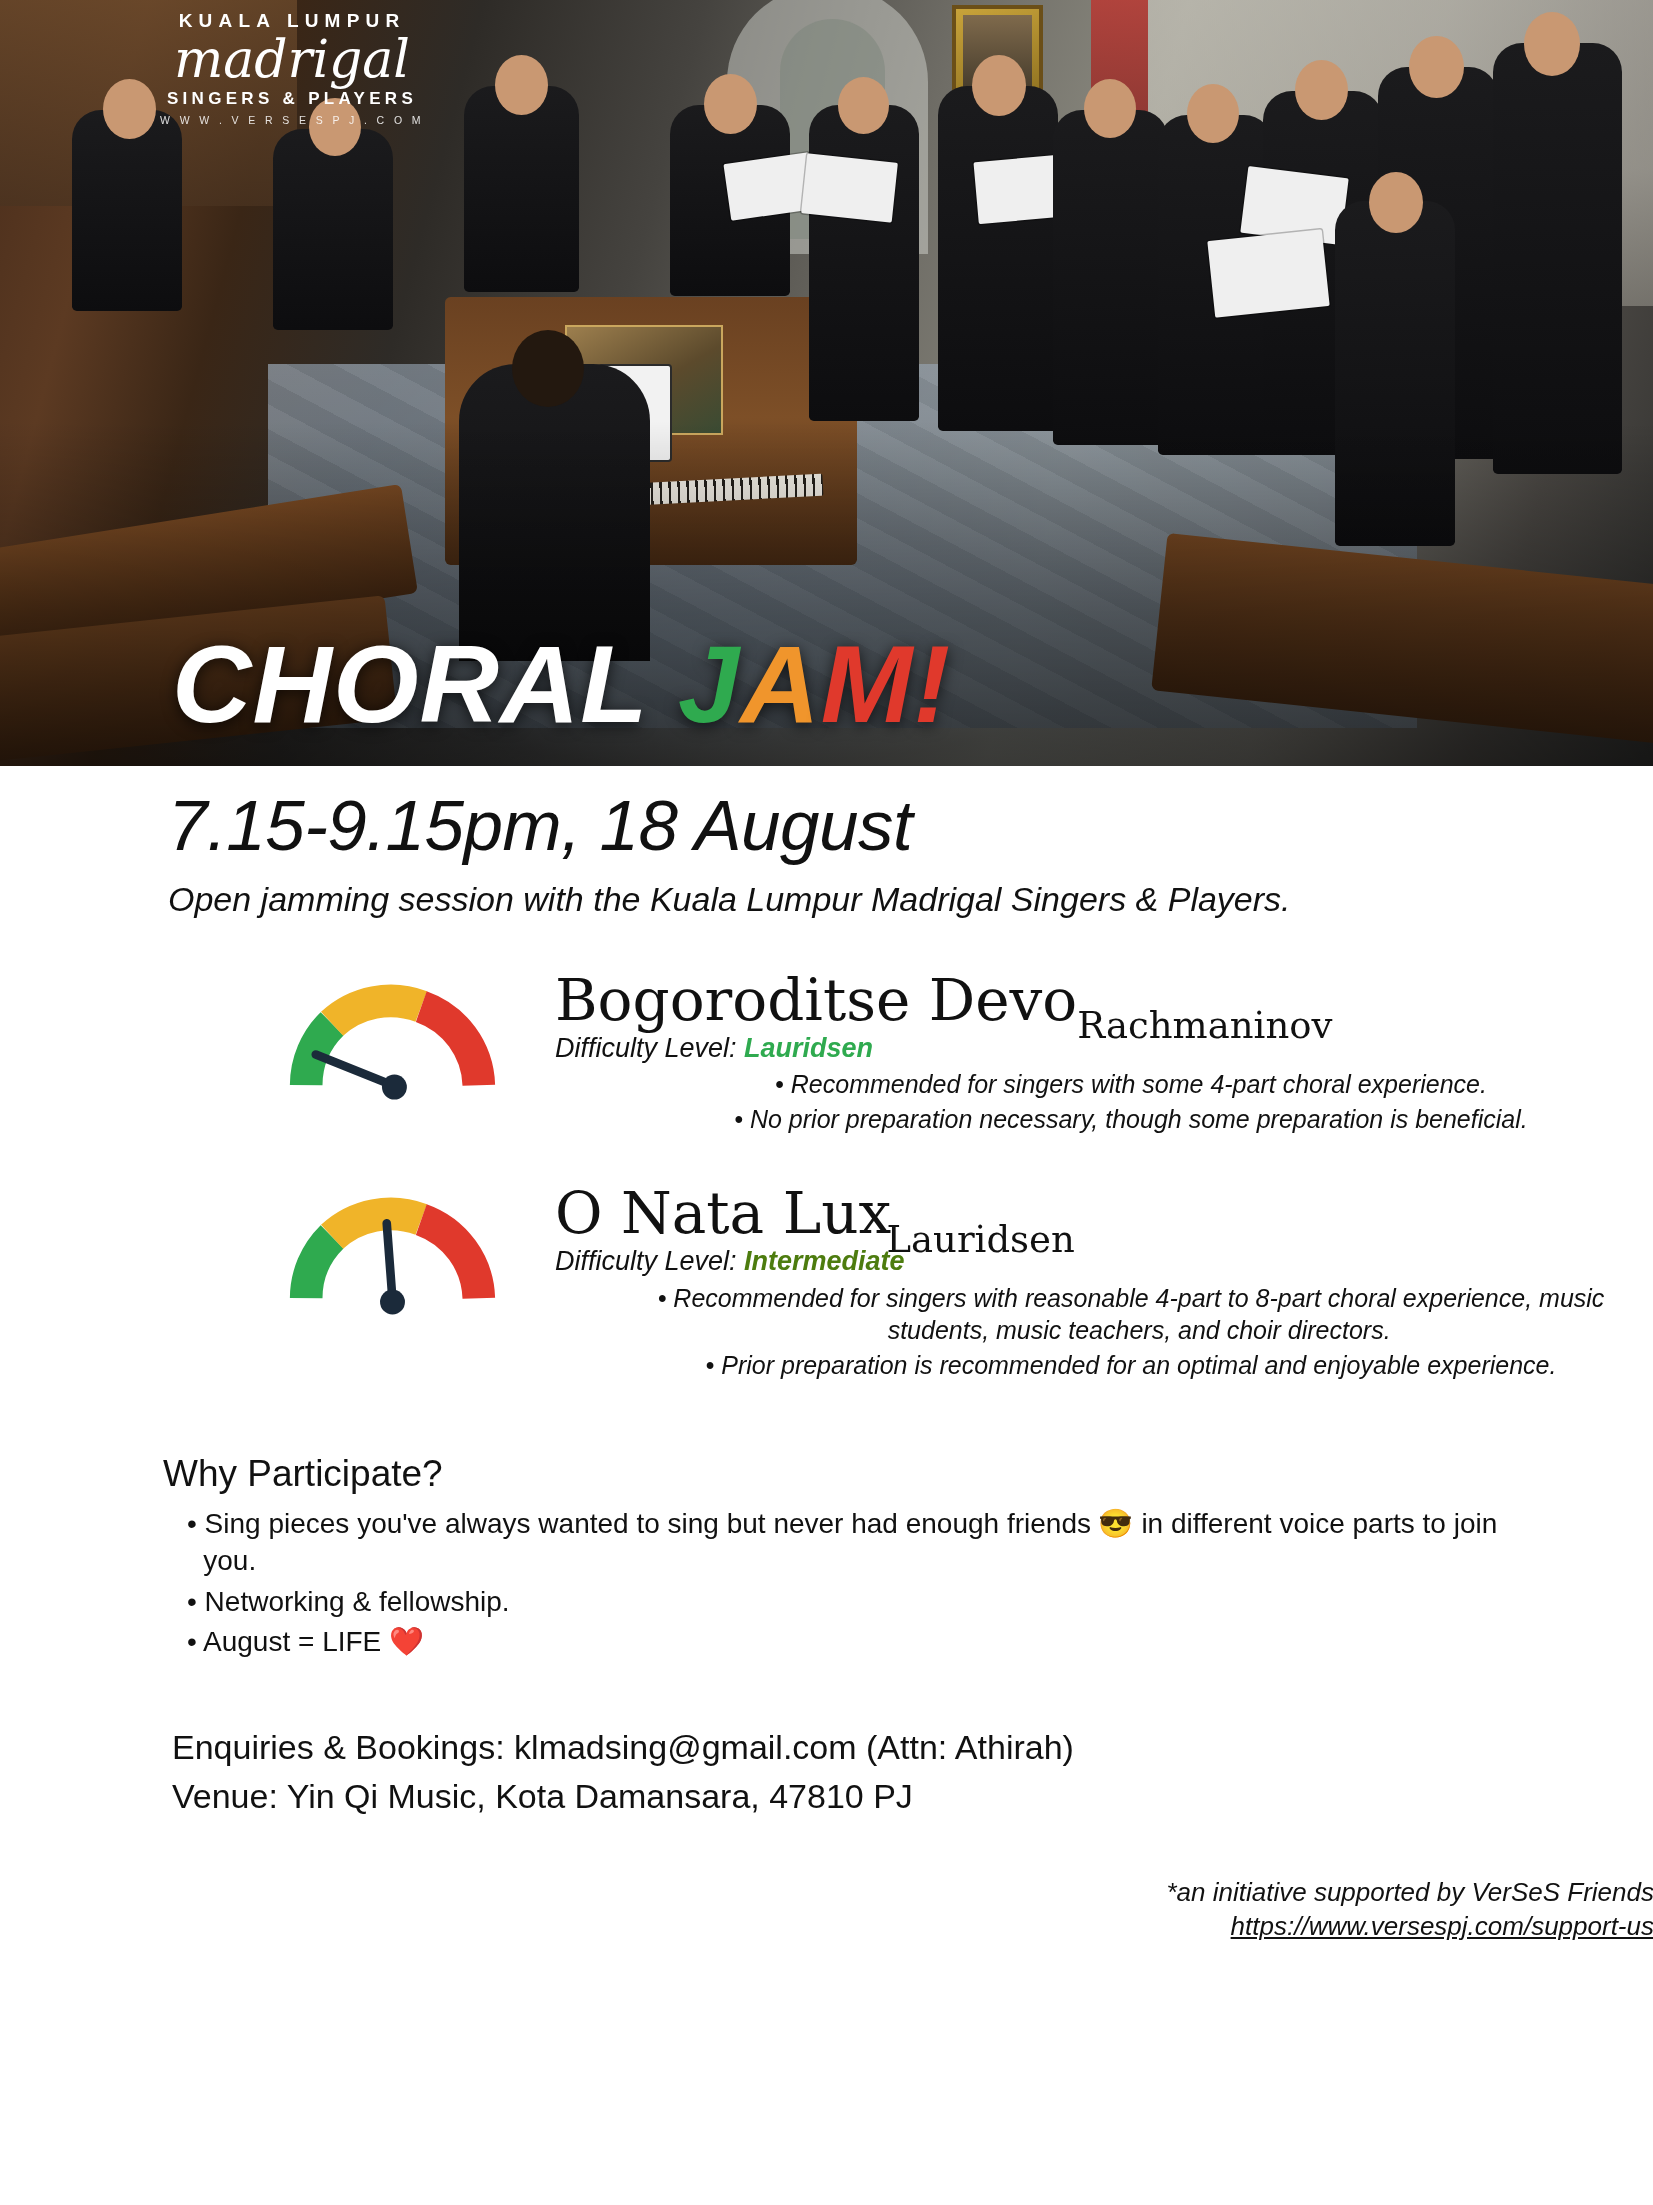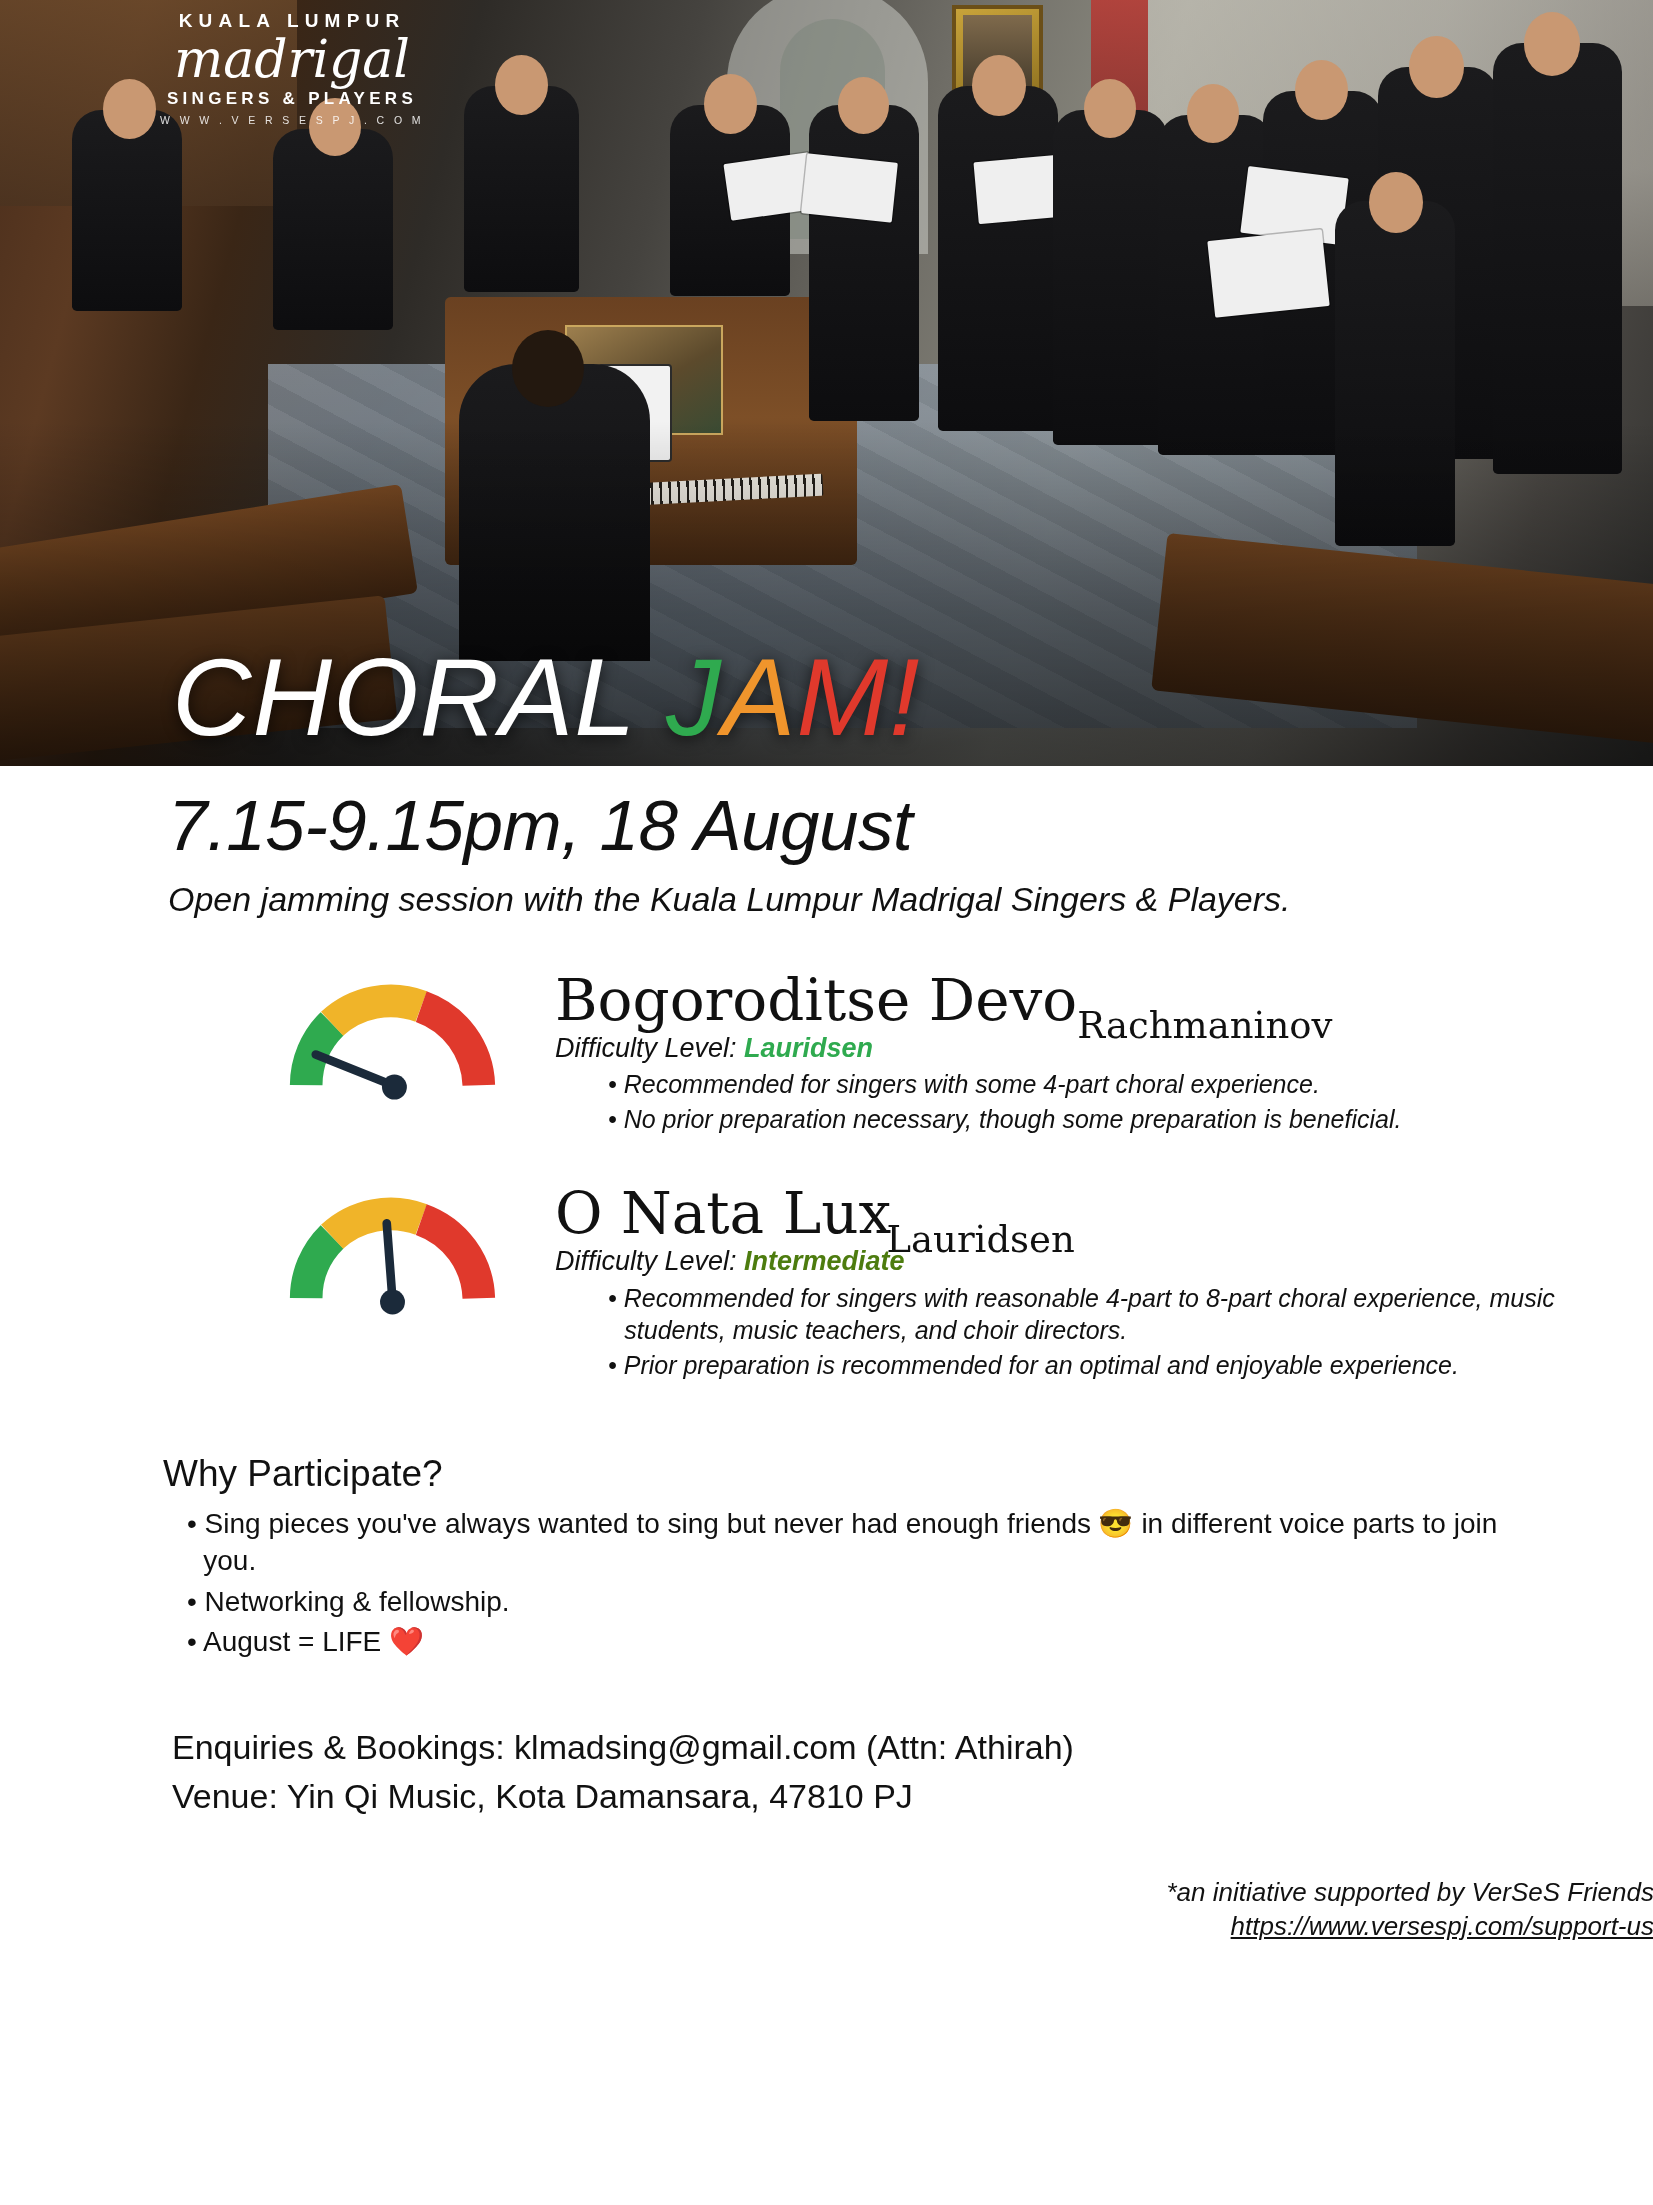--- a/index.html
+++ b/index.html
@@ -126,24 +126,24 @@
   }
   .logo .l2 {
     font-family: "DejaVu Serif", serif;
     font-size: 52px; font-style: italic; line-height: 1.0; margin-top: 1.9px;
   }
   .logo .l3 { font-size: 17px; letter-spacing: 4.3px; margin-top: 3.8px; font-weight: 600;}
   .logo .l4 { font-size: 10.5px; letter-spacing: 3.4px; margin-top: 4.8px; opacity: .85;}
 
   .title-main {
     position: absolute;
-    left: 172px; bottom: 6px;
+    left: 172px; bottom: 19px;
     font-size: 110px;
     font-style: italic;
-    font-weight: 400;
+    font-weight: 700;
     letter-spacing: 1px;
     color: #ffffff;
     text-shadow: 0 2.9px 14.4px rgba(0,0,0,.7);
     white-space: nowrap;
   }
   .t-j { color: #2faa4f; }
   .t-a { color: #f0952c; }
   .t-m { color: #e0392c; }
   .t-x { color: #e0392c; }
 
@@ -216,20 +216,21 @@
     list-style: none;
   }
   ul.notes li {
     font-size: 25px;
     font-style: italic;
     color: #111;
     line-height: 1.3;
     margin-bottom: 1.9px;
     text-indent: -16.3px;
     padding-left: 16.3px;
+    text-align: center;
   }
   ul.notes li::before { content: "• "; }
 
   .why-heading {
     font-size: 37px;
     color: #111;
     margin: 72px 0 0 163px;
     font-weight: 400;
   }
   ul.why {

